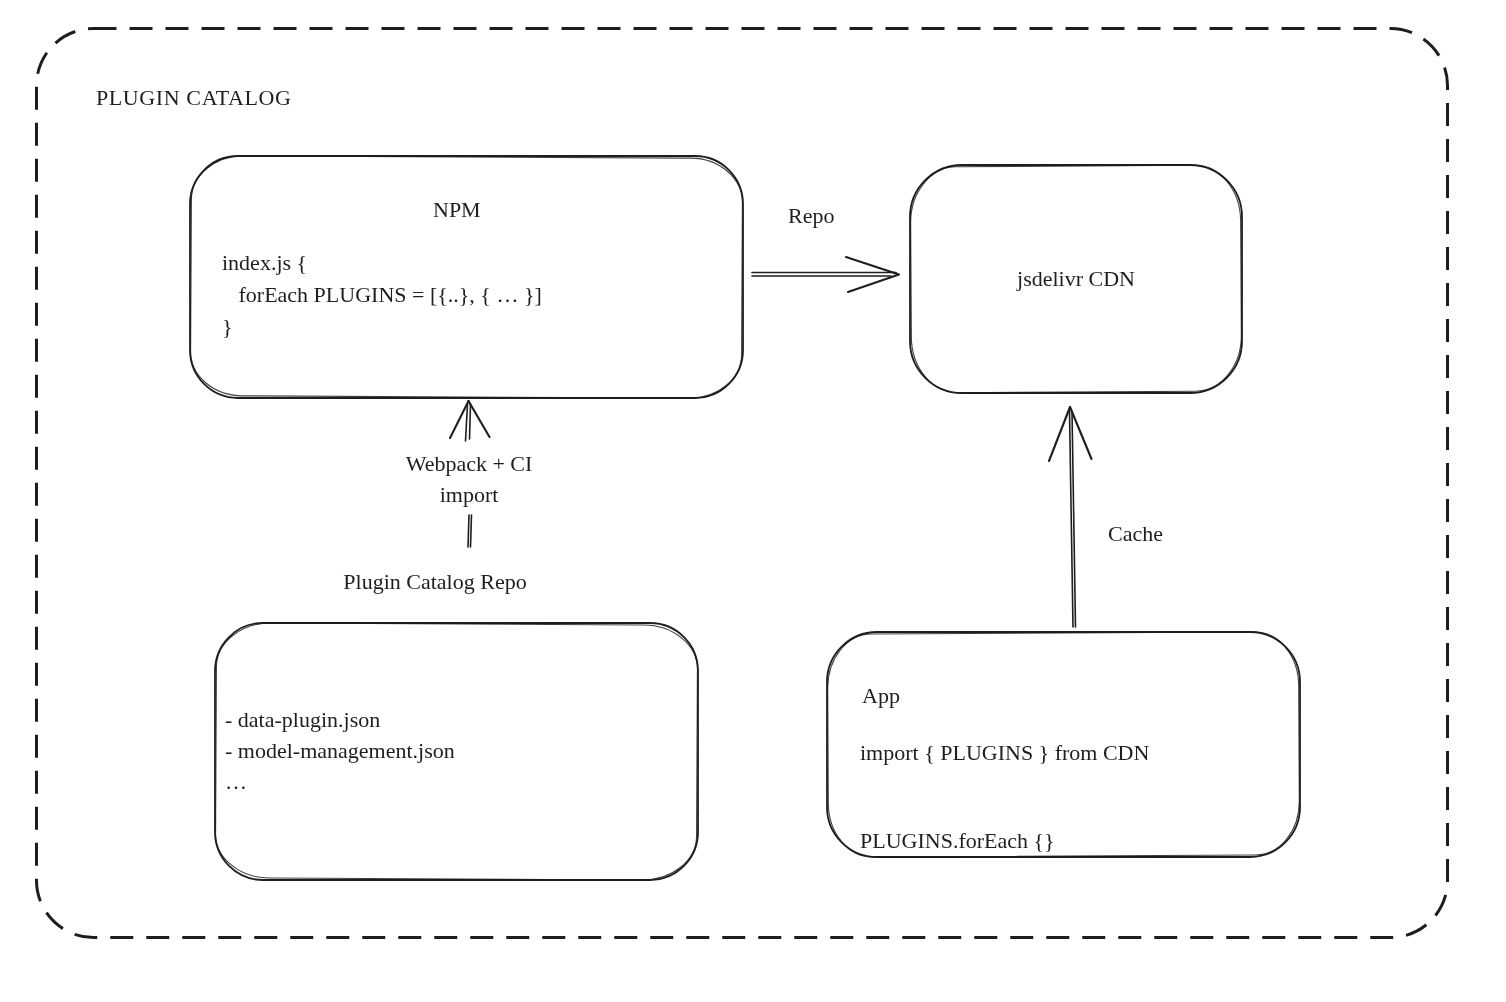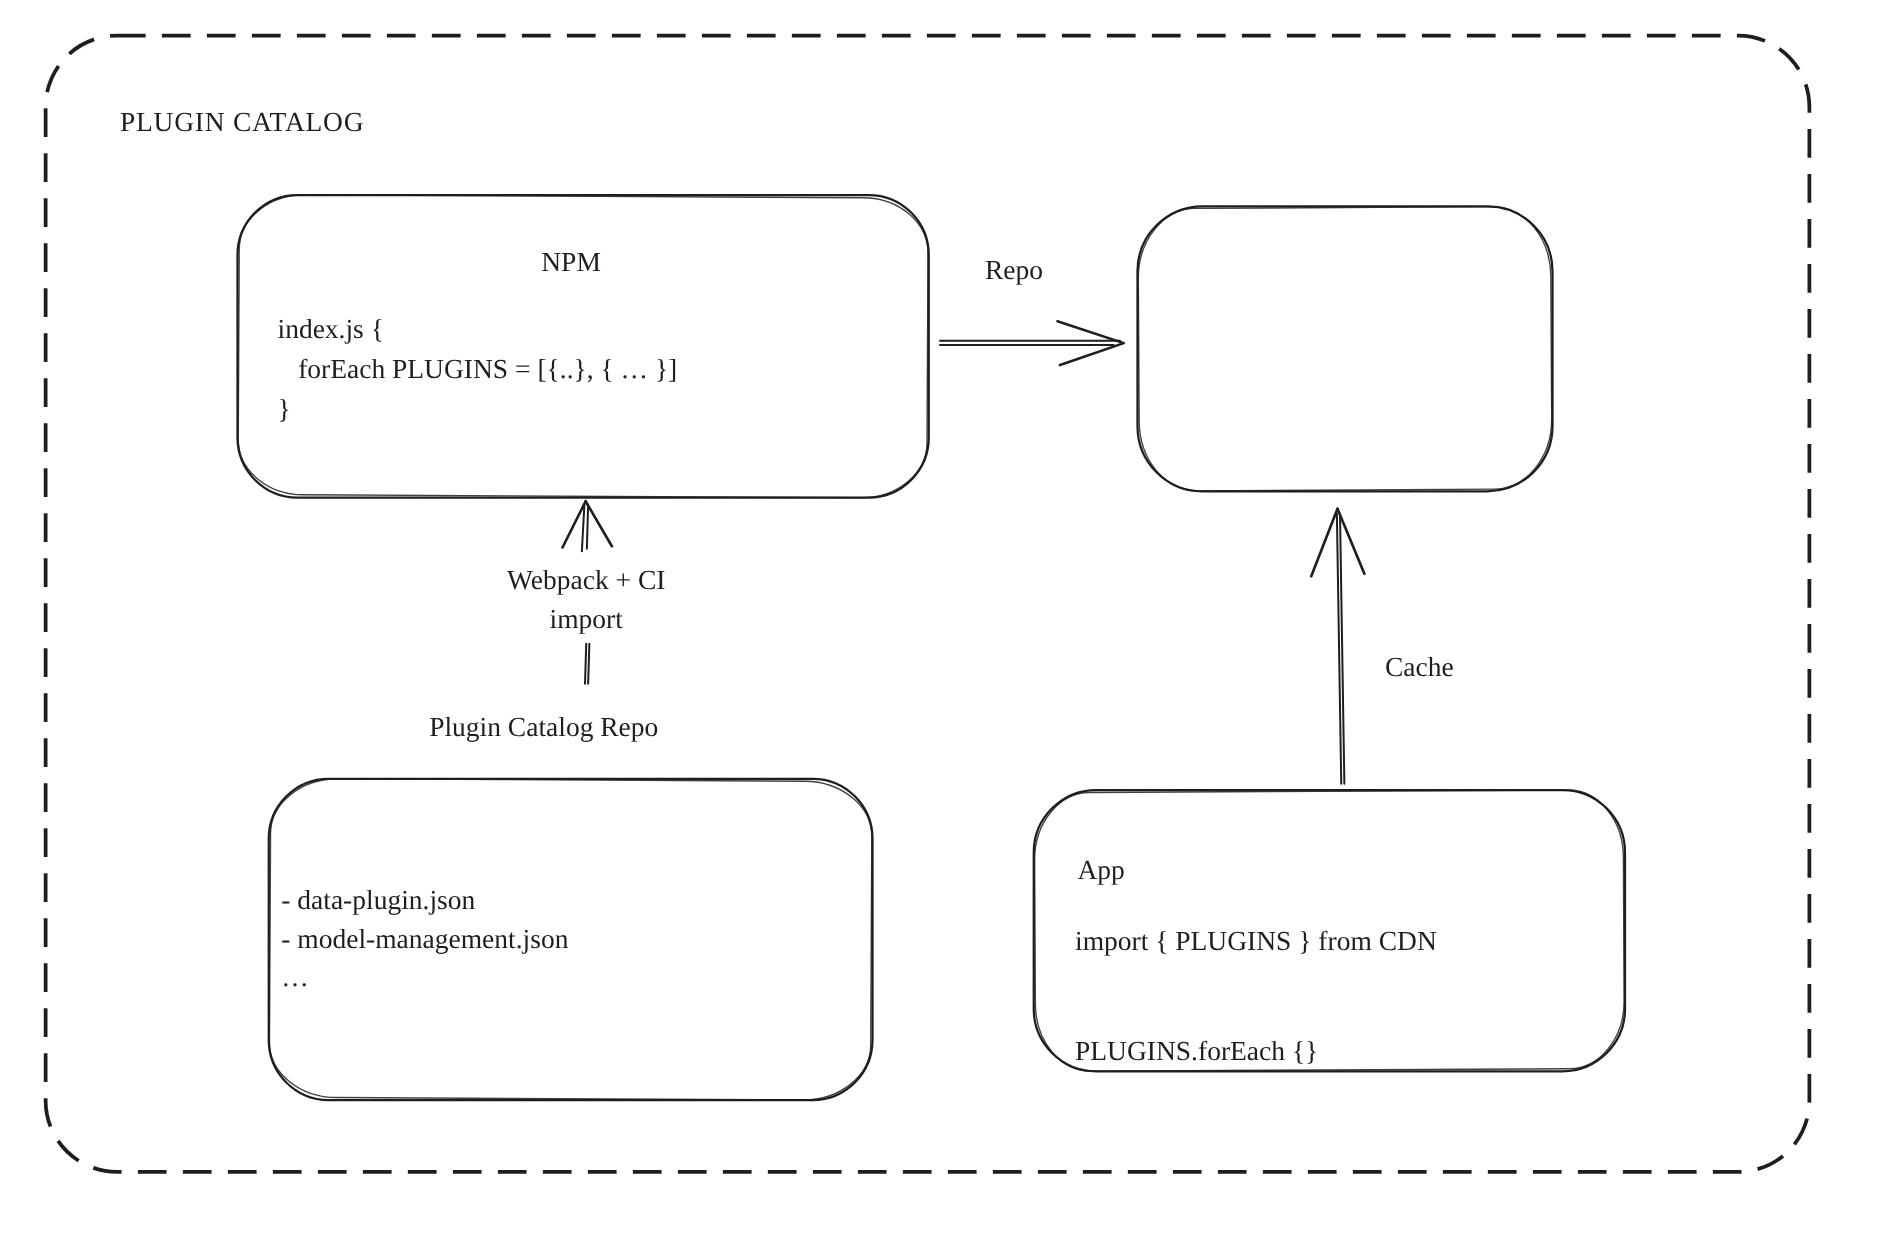--- a/index.html
+++ b/index.html
@@ -103,20 +103,21 @@
     </g>
   </svg>
 
   <div class="t title-spacing" style="left:96px; top:82px;">PLUGIN CATALOG</div>
 
   <div class="t" style="left:433px; top:194px;">NPM</div>
   <div class="t" style="left:222px; top:247px;">index.js {
    forEach PLUGINS = [{..}, { … }]
 }</div>
 
+  <div class="t flexcenter" style="left:910px; top:165px; width:332px; height:228px;">jsdelivr CDN</div>
 
   <div class="t" style="left:788px; top:200px;">Repo</div>
 
   <div class="t center" style="left:320px; top:448px; width:298px; line-height:31px;">Webpack + CI
 import</div>
 
   <div class="t center" style="left:215px; top:566px; width:440px;text-align:center;">Plugin Catalog Repo</div>
   <div class="t" style="left:225px; top:704px; line-height:31px;">- data-plugin.json
 - model-management.json
 …</div>

